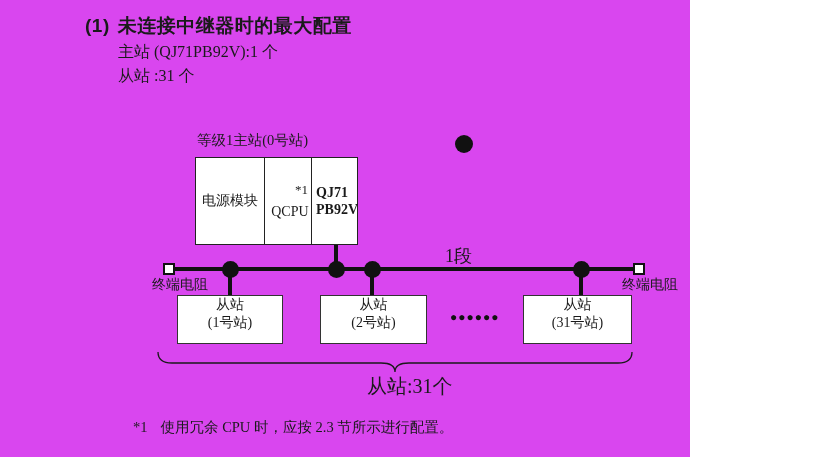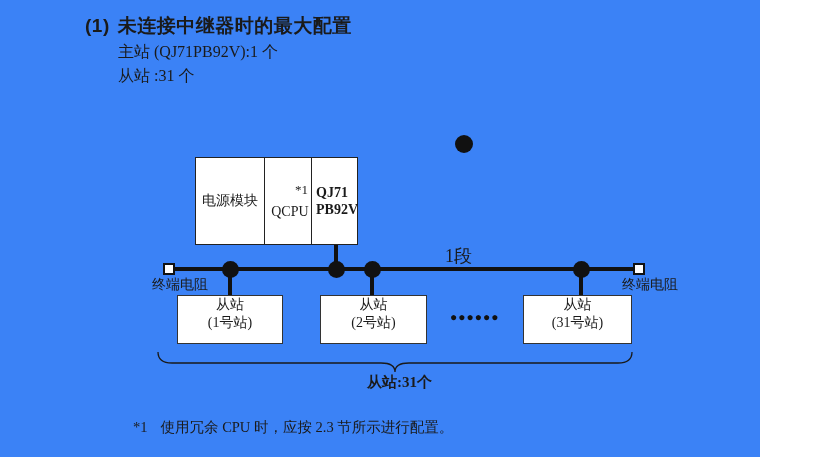--- a/index.html
+++ b/index.html
@@ -1,20 +1,20 @@
 <!DOCTYPE html>
 <html><head>
 <meta charset="utf-8">
 <style>
   html,body { margin:0; padding:0; background:#fff; }
   .page {
     position: relative;
-    width: 760px;
+    width: 690px;
     height: 457px;
-    background: #3b82f6;
+    background: #d946ef;
     font-family: "Liberation Serif", serif;
     color: #1a1a1a;
     overflow: hidden;
   }
   .abs { position: absolute; }
 
   
   .heading {
     left: 85px; top: 13px;
     font-family: "Liberation Sans", sans-serif;
@@ -80,21 +80,21 @@
     font-size: 14px; line-height: 1.3; text-align: center;
   }
   .slave1 { left: 177px; width: 106px; }
   .slave2 { left: 320px; width: 107px; }
   .slave3 { left: 523px; width: 109px; }
 
   .ellipsis { left: 450px; top: 310px; font-size: 12px; letter-spacing: 1px; color: #111; white-space: nowrap; }
 
   
   .brace-svg { left: 150px; top: 345px; }
-  .brace-label { left: 367px; top: 373px; font-size: 15px; white-space: nowrap; font-weight: bold; }
+  .brace-label { left: 367px; top: 373px; font-size: 20px; white-space: nowrap; }
 
   .caption {
     left: 290px; top: 397px;
     font-family: "Liberation Sans", sans-serif;
     font-weight: bold; font-size: 16px; white-space: nowrap;
   }
   .footnote { left: 133px; top: 418px; font-size: 14.5px; white-space: nowrap; }
   .footnote .marker { margin-right: 13px; }
 </style>
 </head>
@@ -103,20 +103,21 @@
 <div class="page">
 
   <div class="abs heading">
     <span class="num">(1)</span><span>未连接中继器时的最大配置</span>
   </div>
   <div class="abs bodyline line-master">主站 (QJ71PB92V):1 个</div>
   <div class="abs bodyline line-slave">从站 :31 个</div>
 
   <div class="abs legend-dot"></div>
 
+  <div class="abs master-label">等级1主站(0号站)</div>
   <div class="abs master-box">
     <div class="mcell c1">电源模块</div>
     <div class="mcell c2">
       <div class="cpu-note">*1</div>
       <div class="cpu-name">QCPU</div>
     </div>
     <div class="mcell c3">
       <div class="net-line">QJ71</div>
       <div class="net-line">PB92V</div>
     </div>

